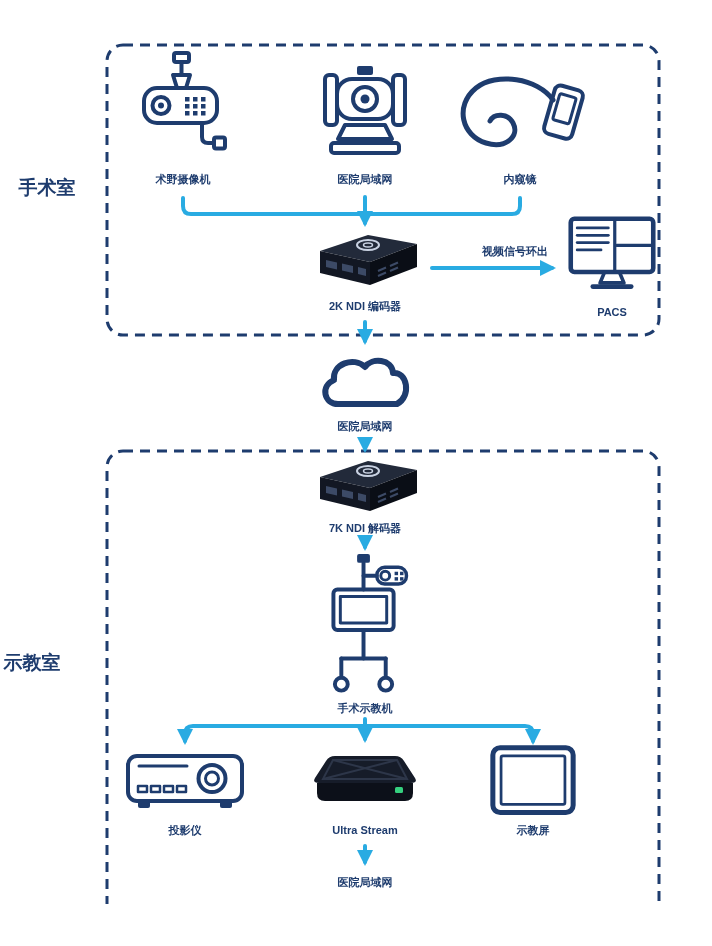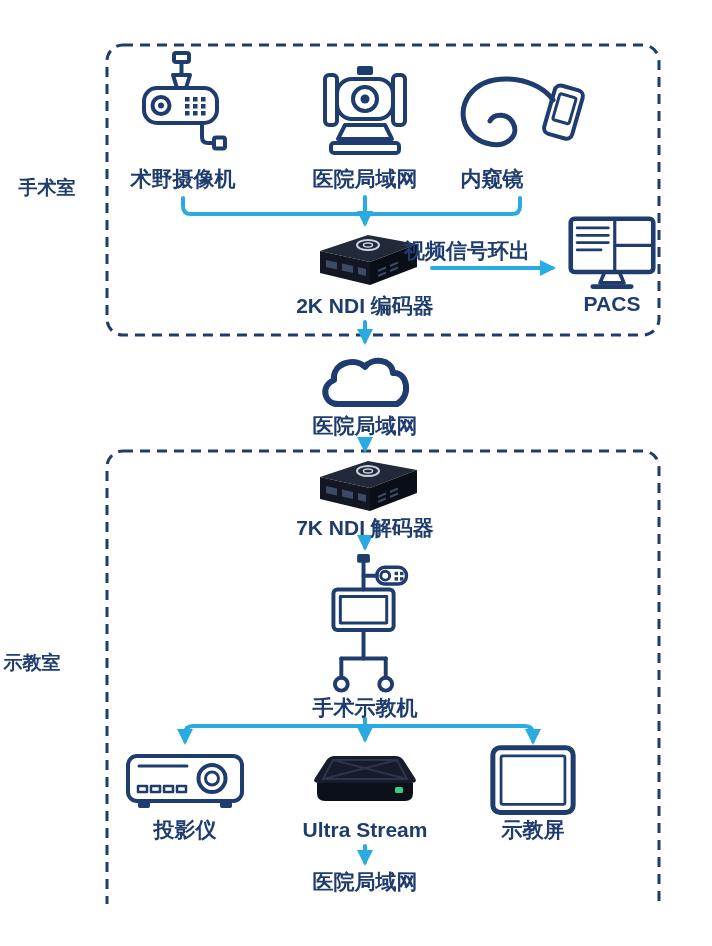--- a/index.html
+++ b/index.html
@@ -6,21 +6,21 @@
   html,body { background:#ffffff; }
   body { font-family:"Liberation Sans","DejaVu Sans",sans-serif; }
   .canvas { position:relative; width:712px; height:904px; background:#ffffff; overflow:hidden; }
   .abs { position:absolute; }
   svg.abs { display:block; }
   .lbl {
     position:absolute;
     transform:translateX(-50%);
     color:#1e3c6e;
     font-weight:700;
-    font-size:21px;
+    font-size:11px;
     line-height:20px;
     white-space:nowrap;
     text-align:center;
   }
   .sec-lbl { font-size:19px; line-height:22px; }
 </style>
 </head>
 <body>
 
 <div class="canvas">
@@ -122,45 +122,45 @@
 
   <svg class="abs" style="left:450px;top:70px" width="140" height="92" viewBox="0 0 140 92">
     <g fill="none" stroke="#1e3c6e" stroke-linecap="round" stroke-linejoin="round">
       <path stroke-width="5" d="M103,30 C88,8 46,2 26,18 C4,36 12,66 36,73 C56,79 70,66 63,53 C58,43 44,43 40,51"></path>
       <g transform="rotate(16 113 42)" stroke-width="4">
         <rect x="99" y="17" width="29" height="50" rx="6"></rect>
         <rect x="105" y="25" width="17" height="27" rx="2" stroke-width="3"></rect>
       </g>
     </g>
   </svg>
-  <div class="lbl" style="left:492px;top:169px">内窥镜</div>
+  <div class="lbl" style="left:520px;top:169px">内窥镜</div>
 
   <svg class="abs" style="left:305px;top:230px" width="120" height="64" viewBox="0 0 120 64">
     <use href="#sym-ndi-box"></use>
   </svg>
   <div class="lbl" style="left:365px;top:296px">2K NDI 编码器</div>
 
-  <div class="lbl" style="left:467px;top:241px">视频信号环出</div>
+  <div class="lbl" style="left:515px;top:241px">视频信号环出</div>
 
   <svg class="abs" style="left:568px;top:216px" width="88" height="77" viewBox="0 0 96 84">
     <g fill="none" stroke="#1e3c6e" stroke-linejoin="round" stroke-linecap="round">
       <rect x="3" y="3" width="90" height="58" rx="4" stroke-width="5"></rect>
       <line x1="51" y1="5" x2="51" y2="59" stroke-width="3.5"></line>
       <line x1="53" y1="32" x2="91" y2="32" stroke-width="3.5"></line>
       <g stroke-width="3">
         <line x1="10" y1="13" x2="44" y2="13"></line>
           <line x1="10" y1="21" x2="44" y2="21"></line>
         <line x1="10" y1="29" x2="44" y2="29"></line>
           <line x1="10" y1="37" x2="36" y2="37"></line>
       </g>
       <path d="M40,61 L35,73 H61 L56,61" stroke-width="4"></path>
       <line x1="27" y1="77" x2="69" y2="77" stroke-width="5"></line>
     </g>
   </svg>
-  <div class="lbl" style="left:612px;top:294px">PACS</div>
+  <div class="lbl" style="left:612px;top:302px">PACS</div>
 
   <svg class="abs" style="left:312px;top:348px" width="106" height="68" viewBox="0 0 106 68">
     <path d="M26,56 C12,56 8,38 22,32 C20,16 42,8 53,19 C60,9 80,11 81,25 C95,23 100,48 85,56 Z" fill="#ffffff" stroke="#1e3c6e" stroke-width="6" stroke-linejoin="round"></path>
   </svg>
   <div class="lbl" style="left:365px;top:416px">医院局域网</div>
 
   <svg class="abs" style="left:305px;top:456px" width="120" height="64" viewBox="0 0 120 64">
     <use href="#sym-ndi-box"></use>
   </svg>
   <div class="lbl" style="left:365px;top:518px">7K NDI 解码器</div>

